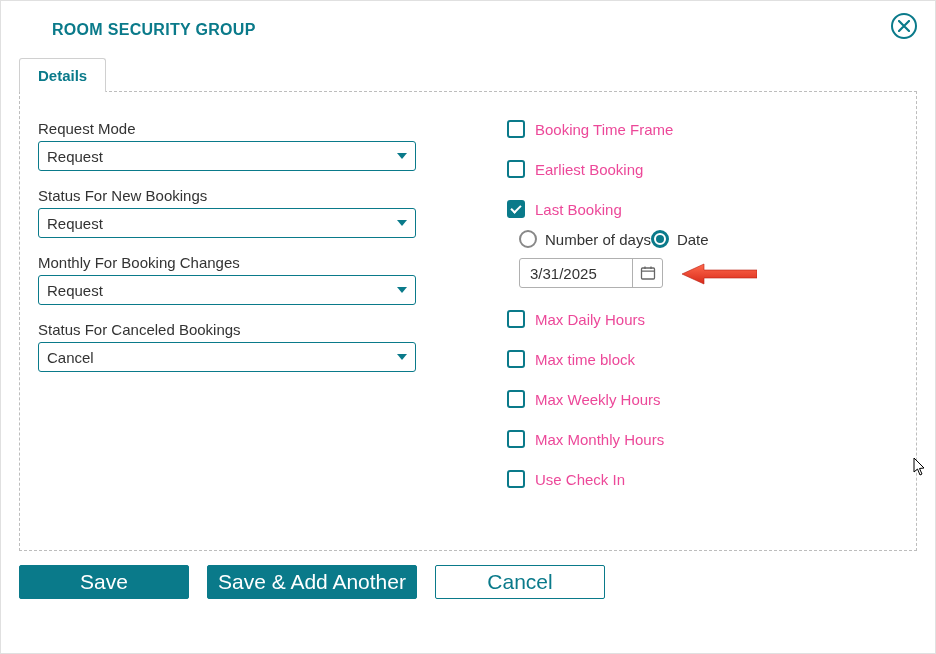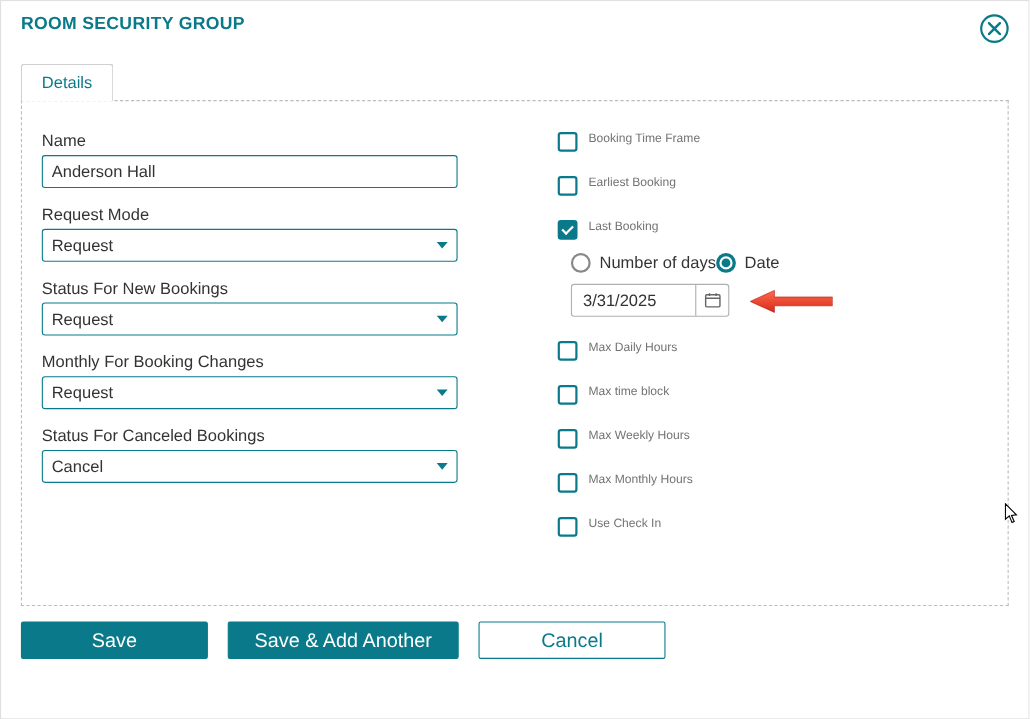--- a/index.html
+++ b/index.html
@@ -15,22 +15,23 @@
     background: #fff;
     width: 936px;
     height: 654px;
     padding: 0;
     position: relative;
     border: 1px solid #e0e0e0;
   }
   .header {
     display: flex;
     justify-content: space-between;
-    align-items: flex-start;
+    align-items: flex-end;
     padding: 12px 18px 0 18px;
+    margin-left: 33px;
   }
   .title {
     color: #0a7a8a;
     font-weight: 600;
     font-size: 16px;
     letter-spacing: 0.3px;
   }
   .close-btn {
     width: 26px;
     height: 26px;
@@ -52,20 +53,21 @@
     padding: 8px 18px;
     border: 1px solid #d0d0d0;
     border-bottom: none;
     background: #fff;
     color: #0a7a8a;
     font-size: 15px;
     border-radius: 3px 3px 0 0;
     position: relative;
     top: 1px;
     cursor: pointer;
+    font-weight: bold;
   }
   .panel-wrap {
     padding: 0 18px 14px 18px;
   }
   .panel {
     border: 1px dashed #bdbdbd;
     padding: 28px 20px 28px 18px;
     display: flex;
     min-height: 460px;
   }
@@ -101,24 +103,24 @@
     font-family: inherit;
   }
   .select-box .caret {
     width: 0; height: 0;
     border-left: 5px solid transparent;
     border-right: 5px solid transparent;
     border-top: 6px solid #0a7a8a;
   }
   .check-row {
     display: flex;
-    align-items: flex-start;
+    align-items: center;
     margin-bottom: 22px;
-    font-size: 11px;
-    color: #737373;
+    font-size: 15px;
+    color: #ec4899;
   }
   .check-row:last-child { margin-bottom: 12px; }
   .chk {
     width: 18px; height: 18px;
     border: 2px solid #0a7a8a;
     border-radius: 3px;
     margin-right: 10px;
     display: flex;
     align-items: center;
     justify-content: center;
@@ -205,21 +207,21 @@
     height: 22px;
   }
   .footer {
     display: flex;
     gap: 18px;
     padding: 0 18px 18px 18px;
   }
   .btn {
     height: 34px;
     border-radius: 2px;
-    font-size: 18px;
+    font-size: 21px;
     cursor: pointer;
     display: flex;
     align-items: center;
     justify-content: center;
     border: 1px solid #0a7a8a;
   }
   .btn-primary {
     background: #0a7a8a;
     color: #fff;
     width: 170px;
@@ -255,24 +257,20 @@
 
   <div class="tabs">
     <div class="tab">Details</div>
   </div>
 
   <div class="panel-wrap">
     <div class="panel">
 
       <div class="col col-left">
 
-        <div class="field-group">
-          <label class="field-label">Name</label>
-          <input class="text-input" value="Anderson Hall" style="">
-        </div>
 
         <div class="field-group">
           <label class="field-label">Request Mode</label>
           <div class="select-box">
             <span>Request</span>
             <span class="caret"></span>
           </div>
         </div>
 
         <div class="field-group">

